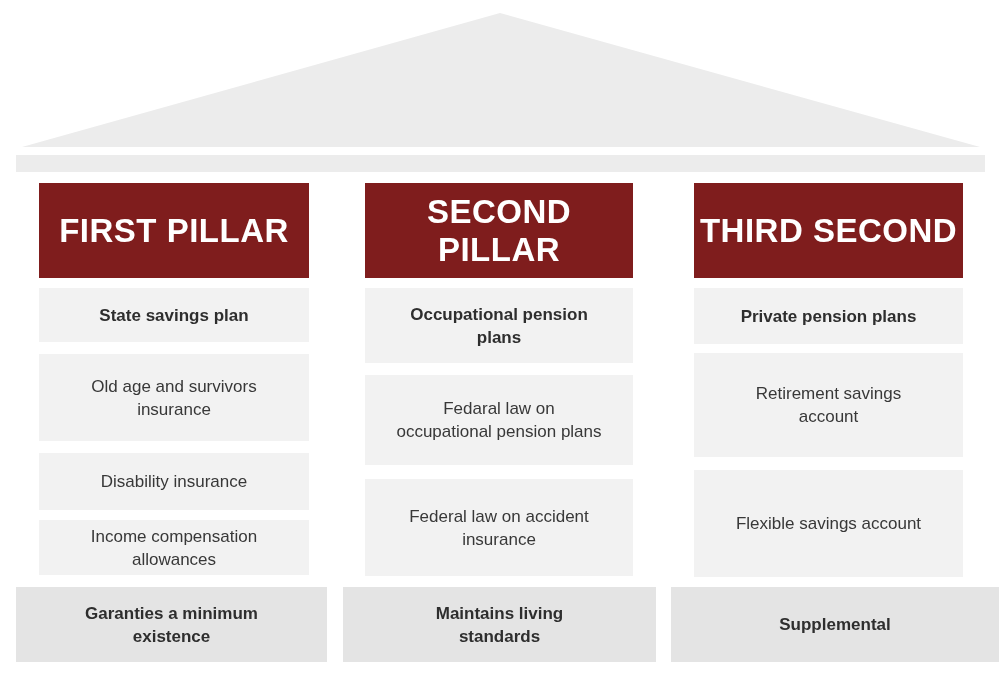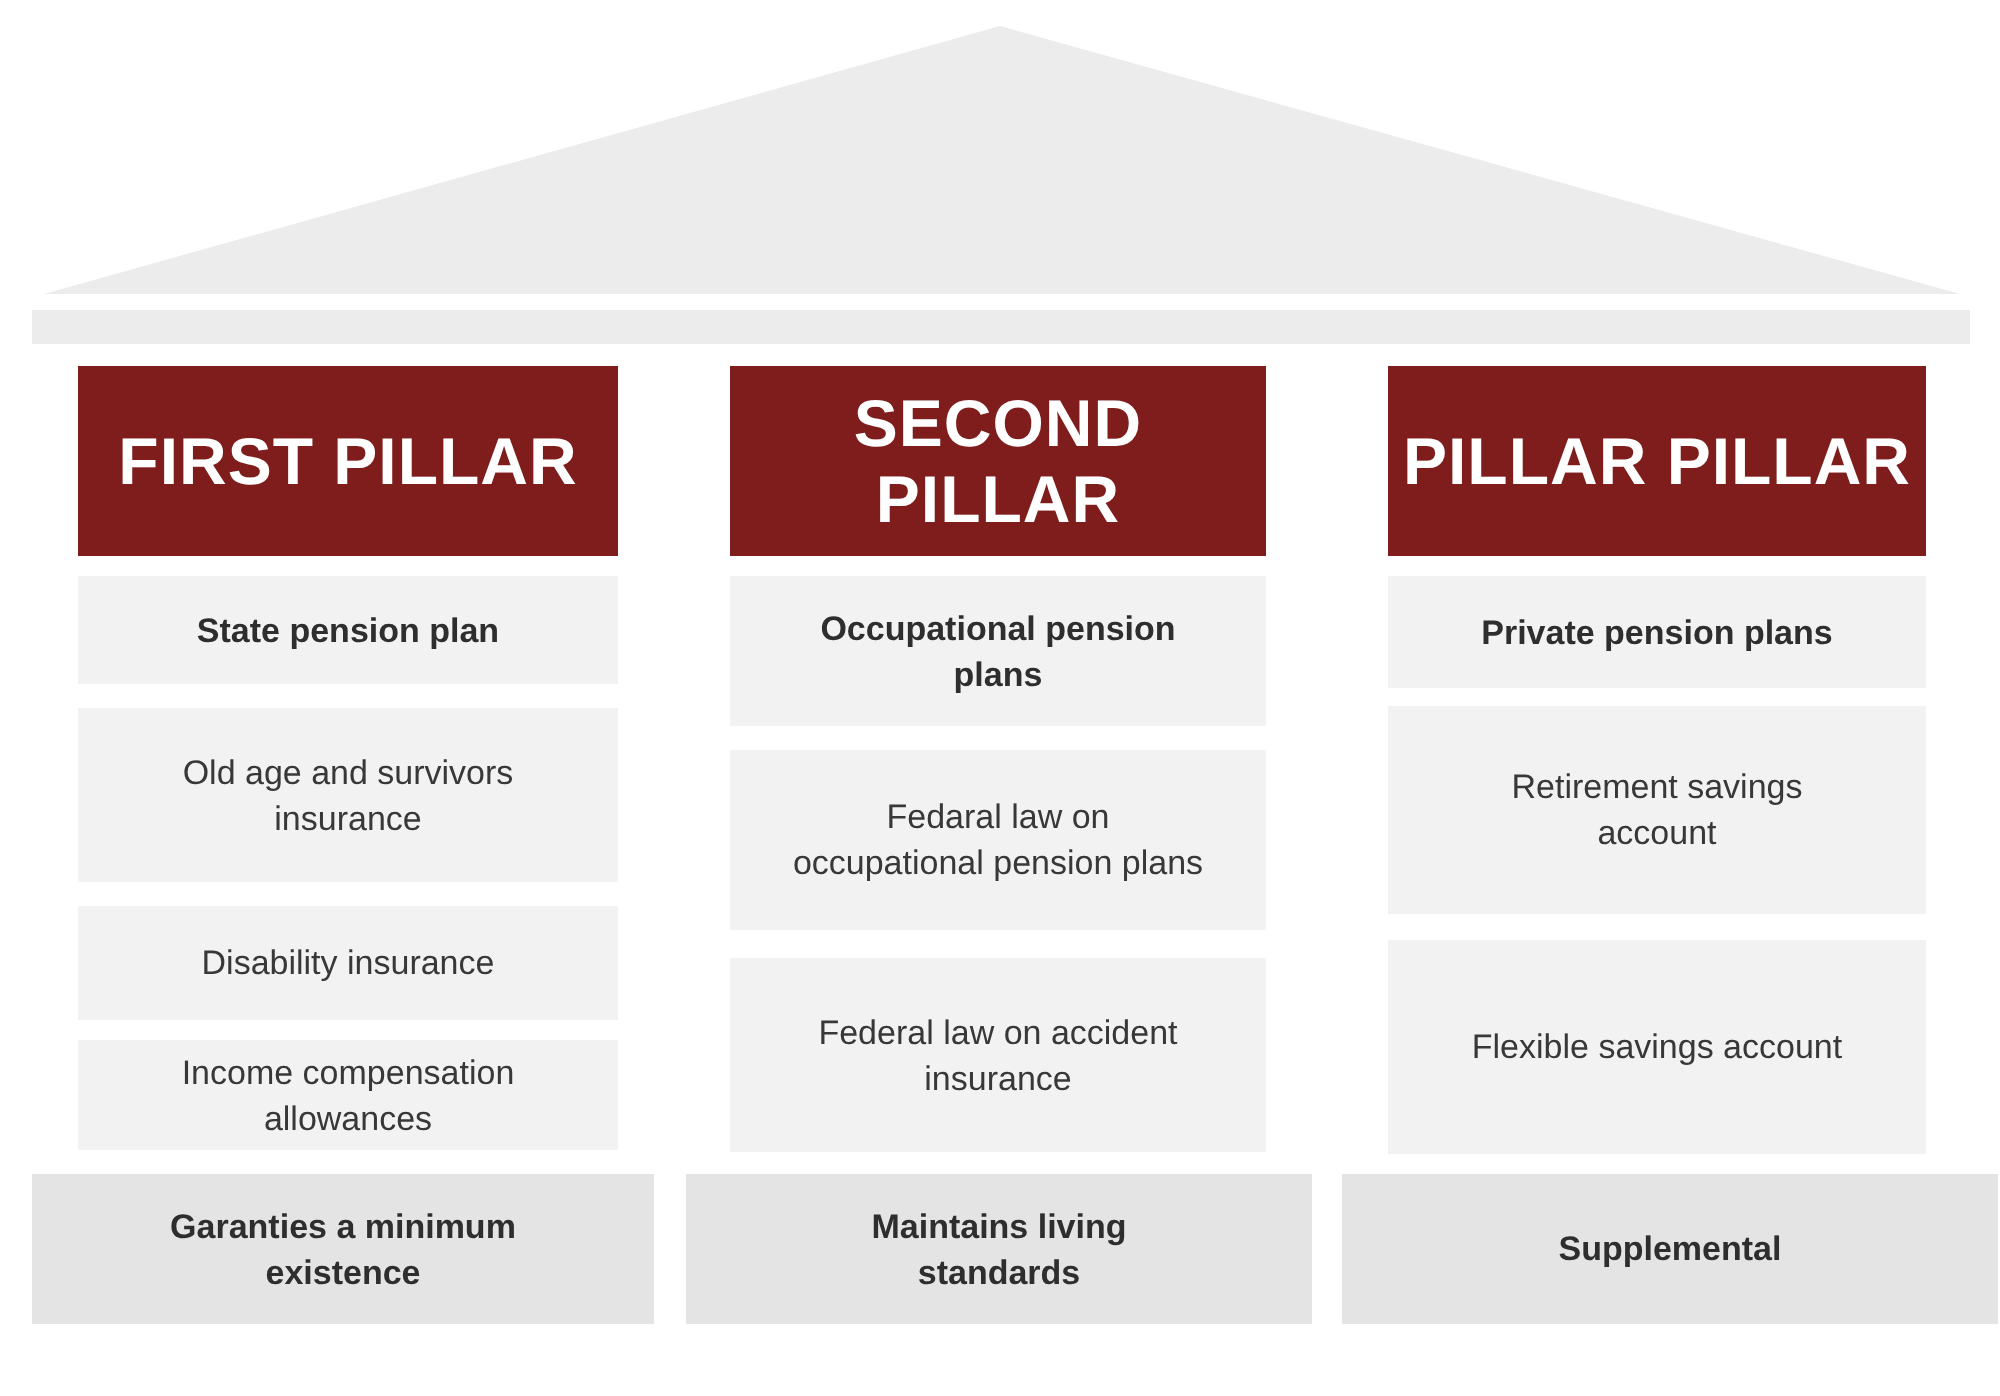--- a/index.html
+++ b/index.html
@@ -107,32 +107,32 @@
 <body>
 
 <div class="stage">
 
   <svg class="roof-svg" viewBox="0 0 1000 150" xmlns="http://www.w3.org/2000/svg" aria-hidden="true">
     <polygon points="22,147 500,13 980,147" fill="#ececec"></polygon>
   </svg>
   <div class="roof-beam"></div>
 
   <div class="pillar-header c1">FIRST PILLAR</div>
-  <div class="box bold c1 b10">State pension plan</div>
+  <div class="box bold c1 b10">State savings plan</div>
   <div class="box c1 b12">Disability insurance</div>
   <div class="box c1 b11">Old age and survivors insurance</div>
   <div class="box c1 b13">Income compensation allowances</div>
   <div class="benefit benefit1">Garanties a minimum existence</div>
 
   <div class="pillar-header c2">SECOND PILLAR</div>
   <div class="box c2 b21">Fedaral law on occupational pension plans</div>
   <div class="box bold c2 b20">Occupational pension plans</div>
   <div class="box c2 b22">Federal law on accident insurance</div>
   <div class="benefit benefit2">Maintains living standards</div>
 
-  <div class="pillar-header c3">PILLAR PILLAR</div>
+  <div class="pillar-header c3">THIRD SECOND</div>
   <div class="box bold c3 b30">Private pension plans</div>
   <div class="box c3 b31">Retirement savings account</div>
   <div class="box c3 b32">Flexible savings account</div>
   <div class="benefit benefit3">Supplemental</div>
 
 
 </div>
 
 </body></html>

